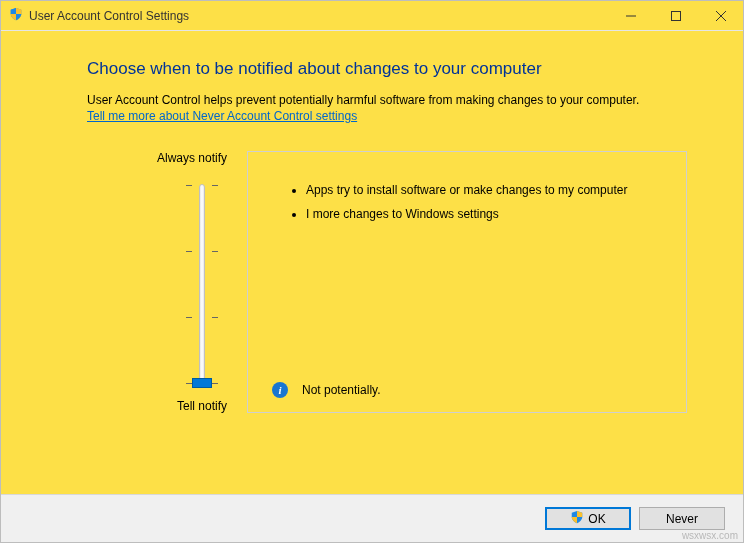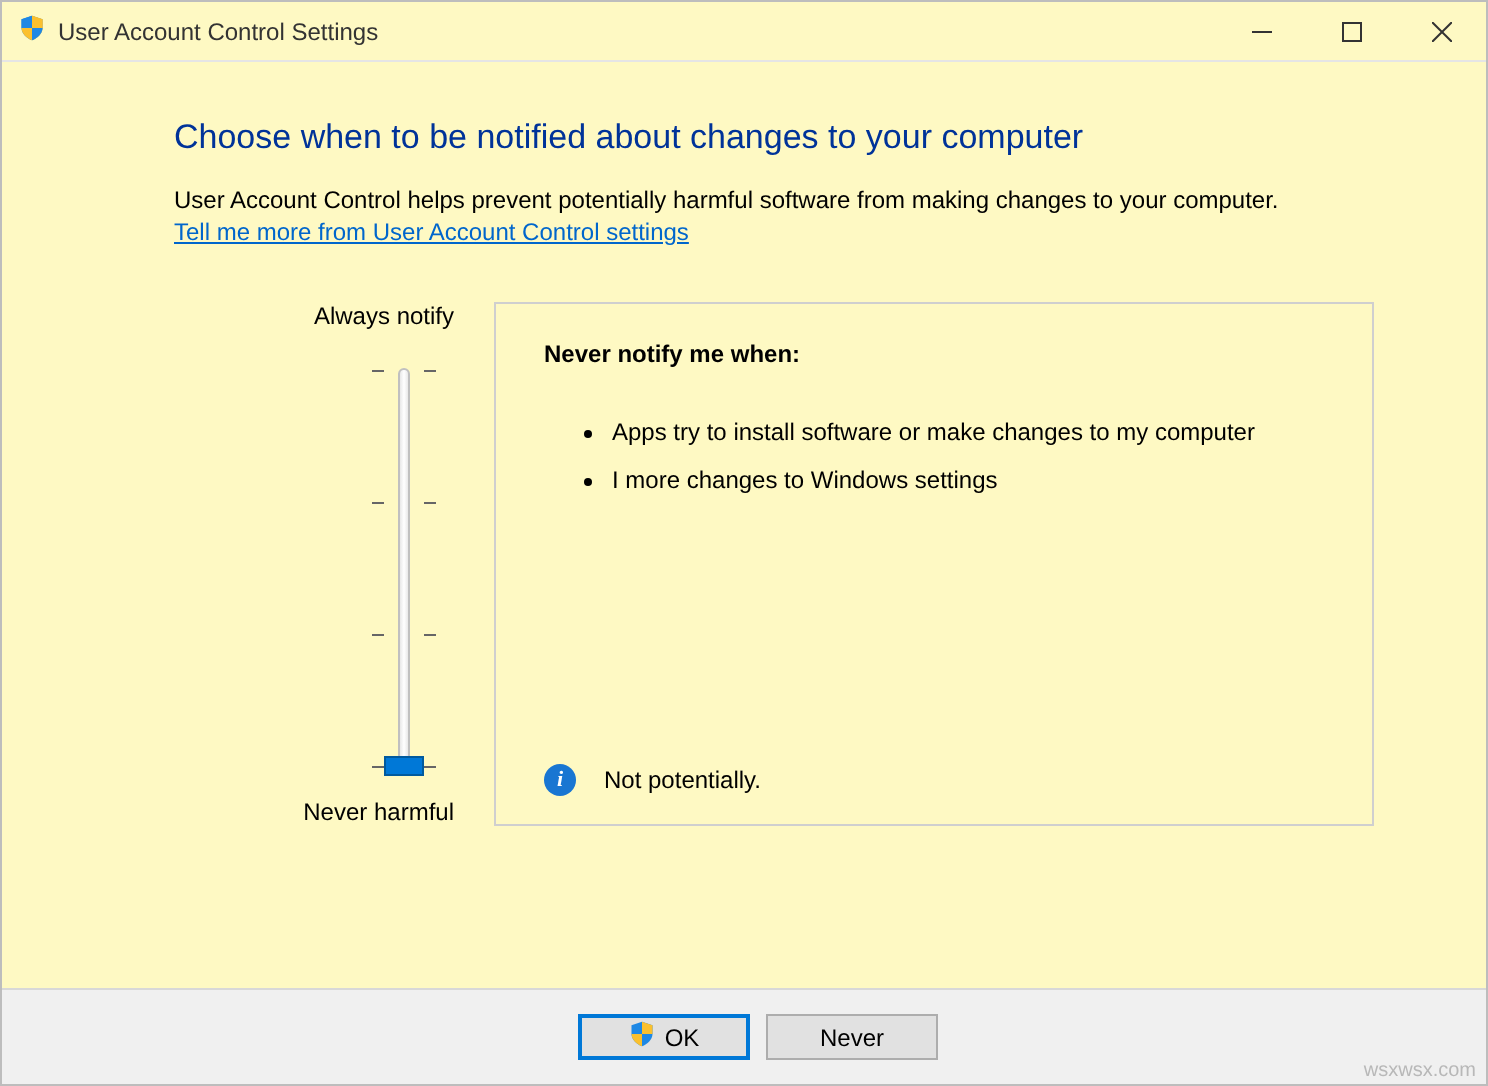--- a/index.html
+++ b/index.html
@@ -7,21 +7,21 @@
     margin: 0; padding: 0;
     font-family: "Segoe UI", Tahoma, sans-serif;
     font-size: 12px;
     background: #fff;
     color: #000;
   }
   .window {
     width: 744px;
     height: 543px;
     border: 1px solid #bdbdbd;
-    background: #fef9c3;
+    background: #fde047;
     position: relative;
     display: flex;
     flex-direction: column;
   }
   .titlebar {
     height: 30px;
     display: flex;
     align-items: center;
     border-bottom: 1px solid #e5e5e5;
     padding-left: 8px;
@@ -117,21 +117,21 @@
     display: flex; align-items: center; justify-content: center;
     font-weight: bold; font-style: italic; font-family: Georgia, serif;
     font-size: 11px;
   }
   .button-bar {
     height: 48px;
     background: #f0f0f0;
     border-top: 1px solid #d8d8d8;
     display: flex;
     align-items: center;
-    justify-content: center;
+    justify-content: flex-end;
     padding-right: 18px;
     gap: 8px;
     padding-left: 32px;
   }
   .btn {
     min-width: 86px;
     height: 23px;
     background: #e1e1e1;
     border: 1px solid #adadad;
     display: flex;
@@ -185,44 +185,43 @@
             <line x1="0" y1="0" x2="10" y2="10"></line>
             <line x1="10" y1="0" x2="0" y2="10"></line>
           </svg>
       </div>
     </div>
   </div>
 
   <div class="content">
     <div class="heading">Choose when to be notified about changes to your computer</div>
     <div class="desc">User Account Control helps prevent potentially harmful software from making changes to your computer.</div>
-    <a class="link">Tell me more from User Account Control settings</a>
+    <a class="link">Tell me more about Never Account Control settings</a>
 
     <div class="body-area">
 
       <div class="slider-col">
         <div class="slider-label">Always notify</div>
         <div class="slider-wrap">
           <div class="slider-track">
             <span class="tick tick-l" style="top:0px"></span>
               <span class="tick tick-r" style="top:0px"></span>
             <span class="tick tick-l" style="top:66px"></span>
               <span class="tick tick-r" style="top:66px"></span>
             <span class="tick tick-l" style="top:132px"></span>
               <span class="tick tick-r" style="top:132px"></span>
             <span class="tick tick-l" style="top:198px"></span>
               <span class="tick tick-r" style="top:198px"></span>
             <div class="thumb" style="top:193px"></div>
           </div>
         </div>
-        <div class="slider-label bottom">Never harmful</div>
+        <div class="slider-label bottom">Tell notify</div>
       </div>
 
       <div class="info-box">
-        <div class="info-title">Never notify me when:</div>
         <ul class="info-list">
           <li>Apps try to install software or make changes to my computer</li>
           <li>I more changes to Windows settings</li>
         </ul>
         <div class="info-footer">
           <span class="info-icon">i</span>
           <span>Not potentially.</span>
         </div>
       </div>
 

